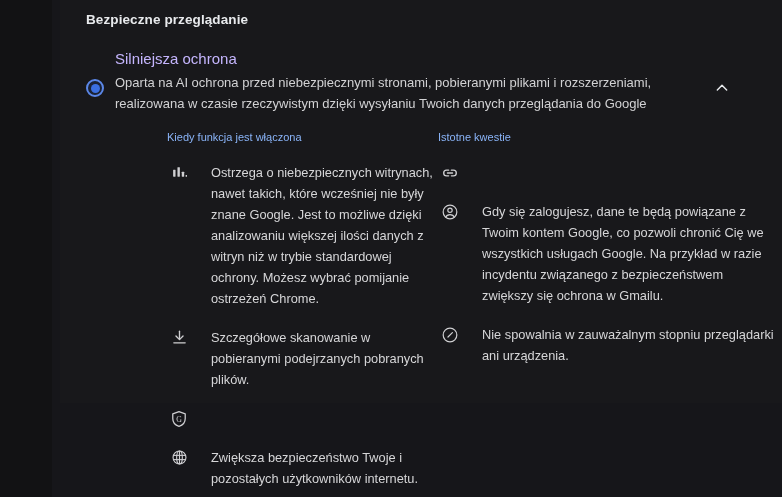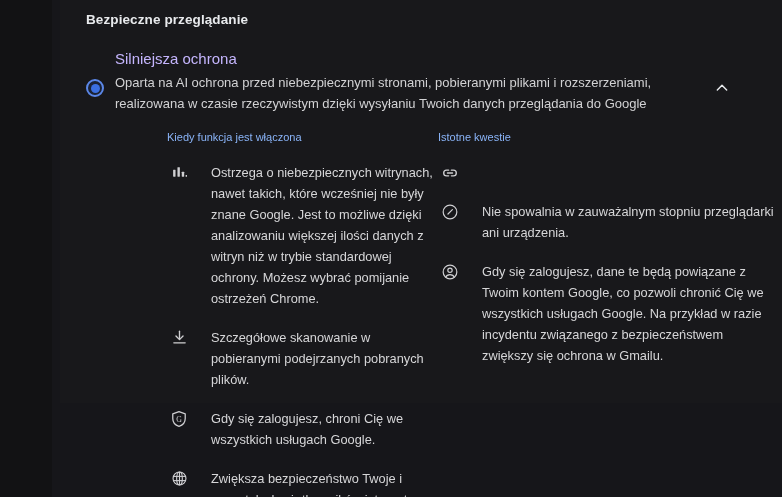--- a/index.html
+++ b/index.html
@@ -194,21 +194,20 @@
       <span class="item-text">Szczegółowe skanowanie w pobieranymi podejrzanych pobranych plików.</span>
     </div>
 
     <div class="item">
       <span class="item-icon">
         <svg width="18" height="18" viewBox="0 0 24 24">
           <path d="M12 2.2 L20.3 5.1 V11.4 C20.3 16.4 16.9 20.4 12 21.8 C7.1 20.4 3.7 16.4 3.7 11.4 V5.1 Z" fill="none" stroke="#cfcfd2" stroke-width="1.7" stroke-linejoin="round"></path>
           <text x="12" y="15.6" text-anchor="middle" font-family="Liberation Serif, serif" font-size="10.5" fill="#cfcfd2">G</text>
         </svg>
       </span>
-      <span class="item-text">Gdy się zalogujesz, chroni Cię we wszystkich usługach Google.</span>
     </div>
 
     <div class="item">
       <span class="item-icon">
         <svg width="17" height="17" viewBox="0 0 24 24" fill="none" stroke="#cfcfd2" stroke-width="1.6">
           <circle cx="12" cy="12" r="9.1"></circle>
           <ellipse cx="12" cy="12" rx="4" ry="9.1"></ellipse>
           <line x1="3" y1="9" x2="21" y2="9"></line>
           <line x1="3" y1="15" x2="21" y2="15"></line>
           <line x1="12" y1="2.9" x2="12" y2="21.1"></line>
@@ -226,33 +225,33 @@
         <svg width="18" height="18" viewBox="0 0 24 24" fill="none" stroke="#cfcfd2" stroke-width="1.8" stroke-linecap="round">
           <path d="M10.2 8.2 H7.4 a3.8 3.8 0 0 0 0 7.6 H10.2"></path>
           <path d="M13.8 8.2 H16.6 a3.8 3.8 0 0 1 0 7.6 H13.8"></path>
           <line x1="8.6" y1="12" x2="15.4" y2="12"></line>
         </svg>
       </span>
     </div>
 
     <div class="item">
       <span class="item-icon">
-        <svg width="18" height="18" viewBox="0 0 24 24" fill="none" stroke="#cfcfd2" stroke-width="1.6" stroke-linecap="round">
-          <circle cx="12" cy="12" r="9.1"></circle>
-          <line x1="9.3" y1="14.7" x2="15.2" y2="8.9"></line>
-        </svg>
-      </span>
-      <span class="item-text">Nie spowalnia w zauważalnym stopniu przeglądarki ani urządzenia.</span>
-    </div>
-
-    <div class="item">
-      <span class="item-icon">
         <svg width="18" height="18" viewBox="0 0 24 24" fill="none" stroke="#cfcfd2" stroke-width="1.6">
           <circle cx="12" cy="12" r="9.1"></circle>
           <circle cx="12" cy="9.6" r="2.9"></circle>
           <path d="M5.9 19.2 a6.8 6.8 0 0 1 12.2 0"></path>
         </svg>
       </span>
       <span class="item-text">Gdy się zalogujesz, dane te będą powiązane z Twoim kontem Google, co pozwoli chronić Cię we wszystkich usługach Google. Na przykład w razie incydentu związanego z bezpieczeństwem zwiększy się ochrona w Gmailu.</span>
     </div>
+
+    <div class="item">
+      <span class="item-icon">
+        <svg width="18" height="18" viewBox="0 0 24 24" fill="none" stroke="#cfcfd2" stroke-width="1.6" stroke-linecap="round">
+          <circle cx="12" cy="12" r="9.1"></circle>
+          <line x1="9.3" y1="14.7" x2="15.2" y2="8.9"></line>
+        </svg>
+      </span>
+      <span class="item-text">Nie spowalnia w zauważalnym stopniu przeglądarki ani urządzenia.</span>
+    </div>
   </div>
 
 </div>
 
 </body></html>

